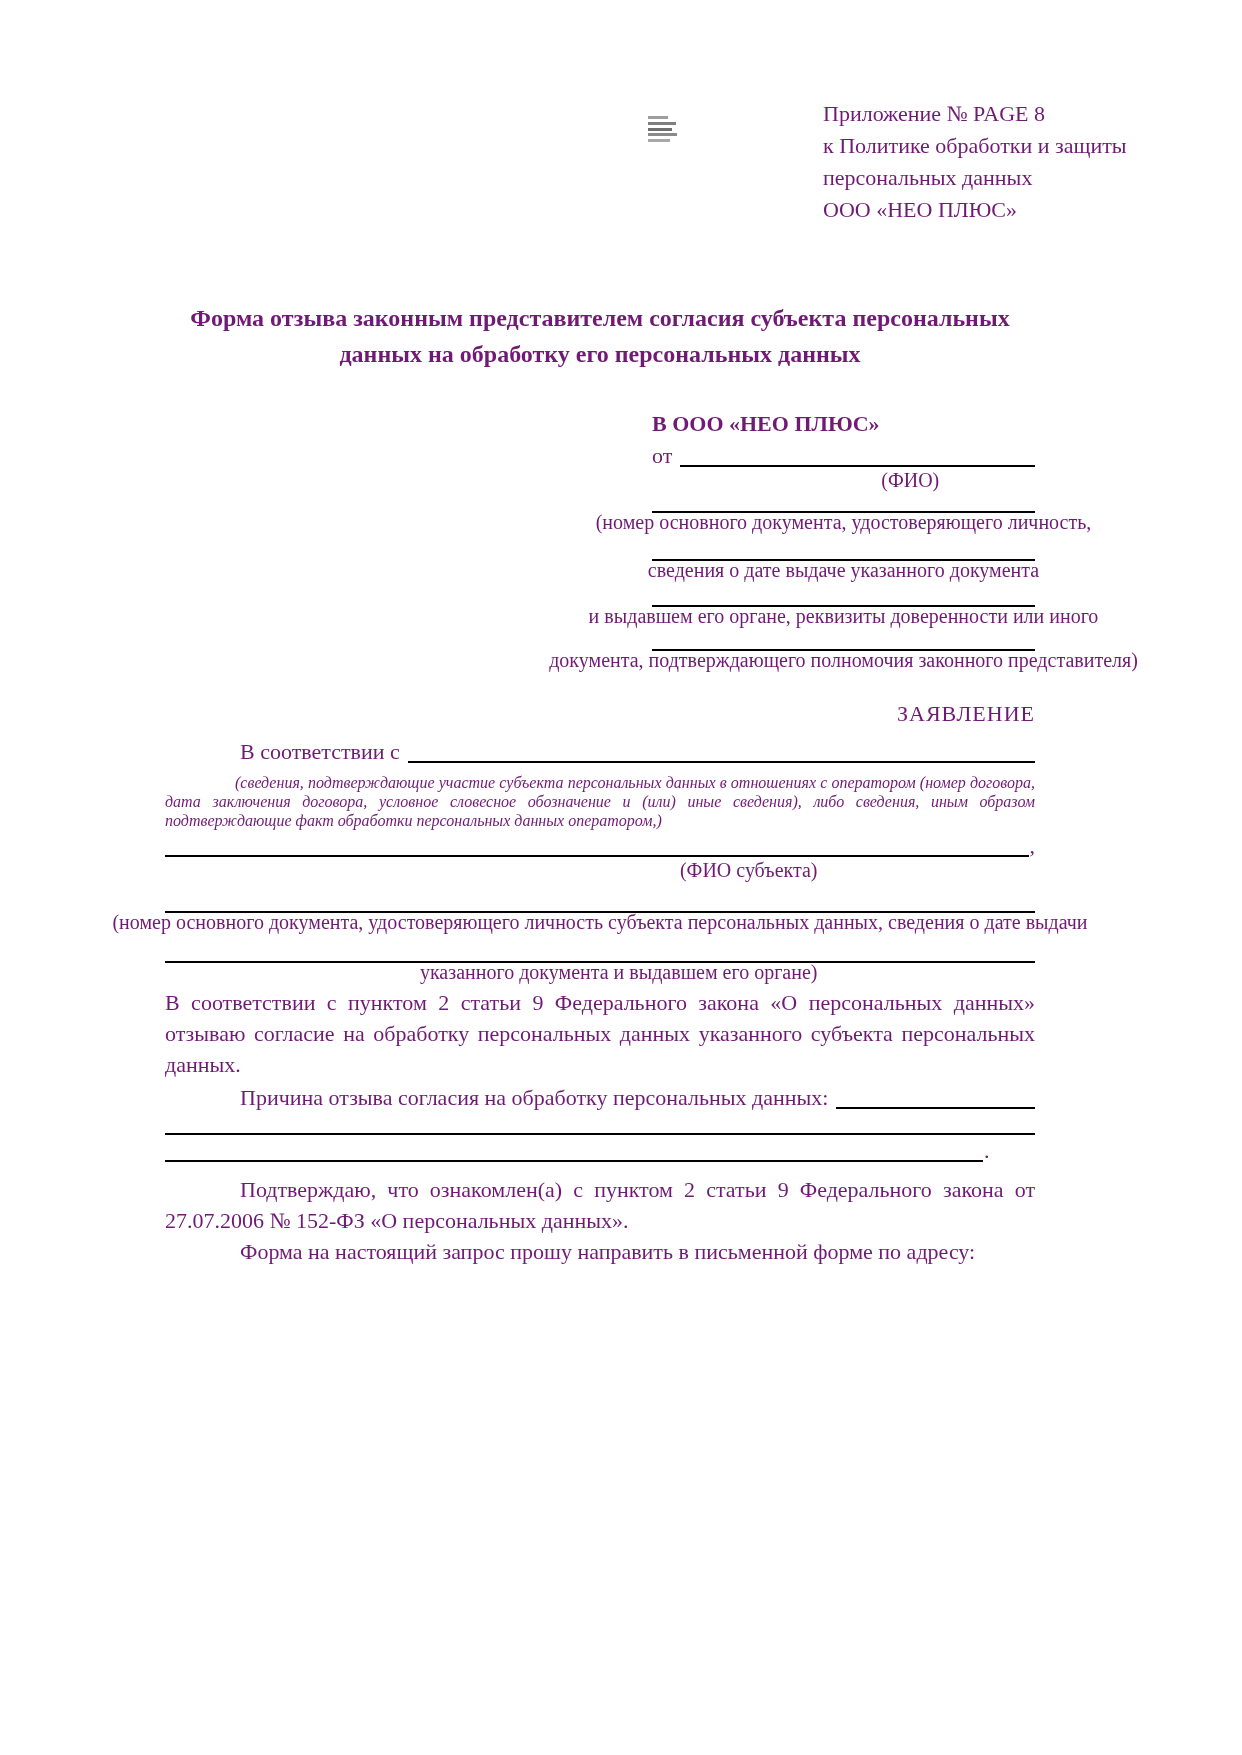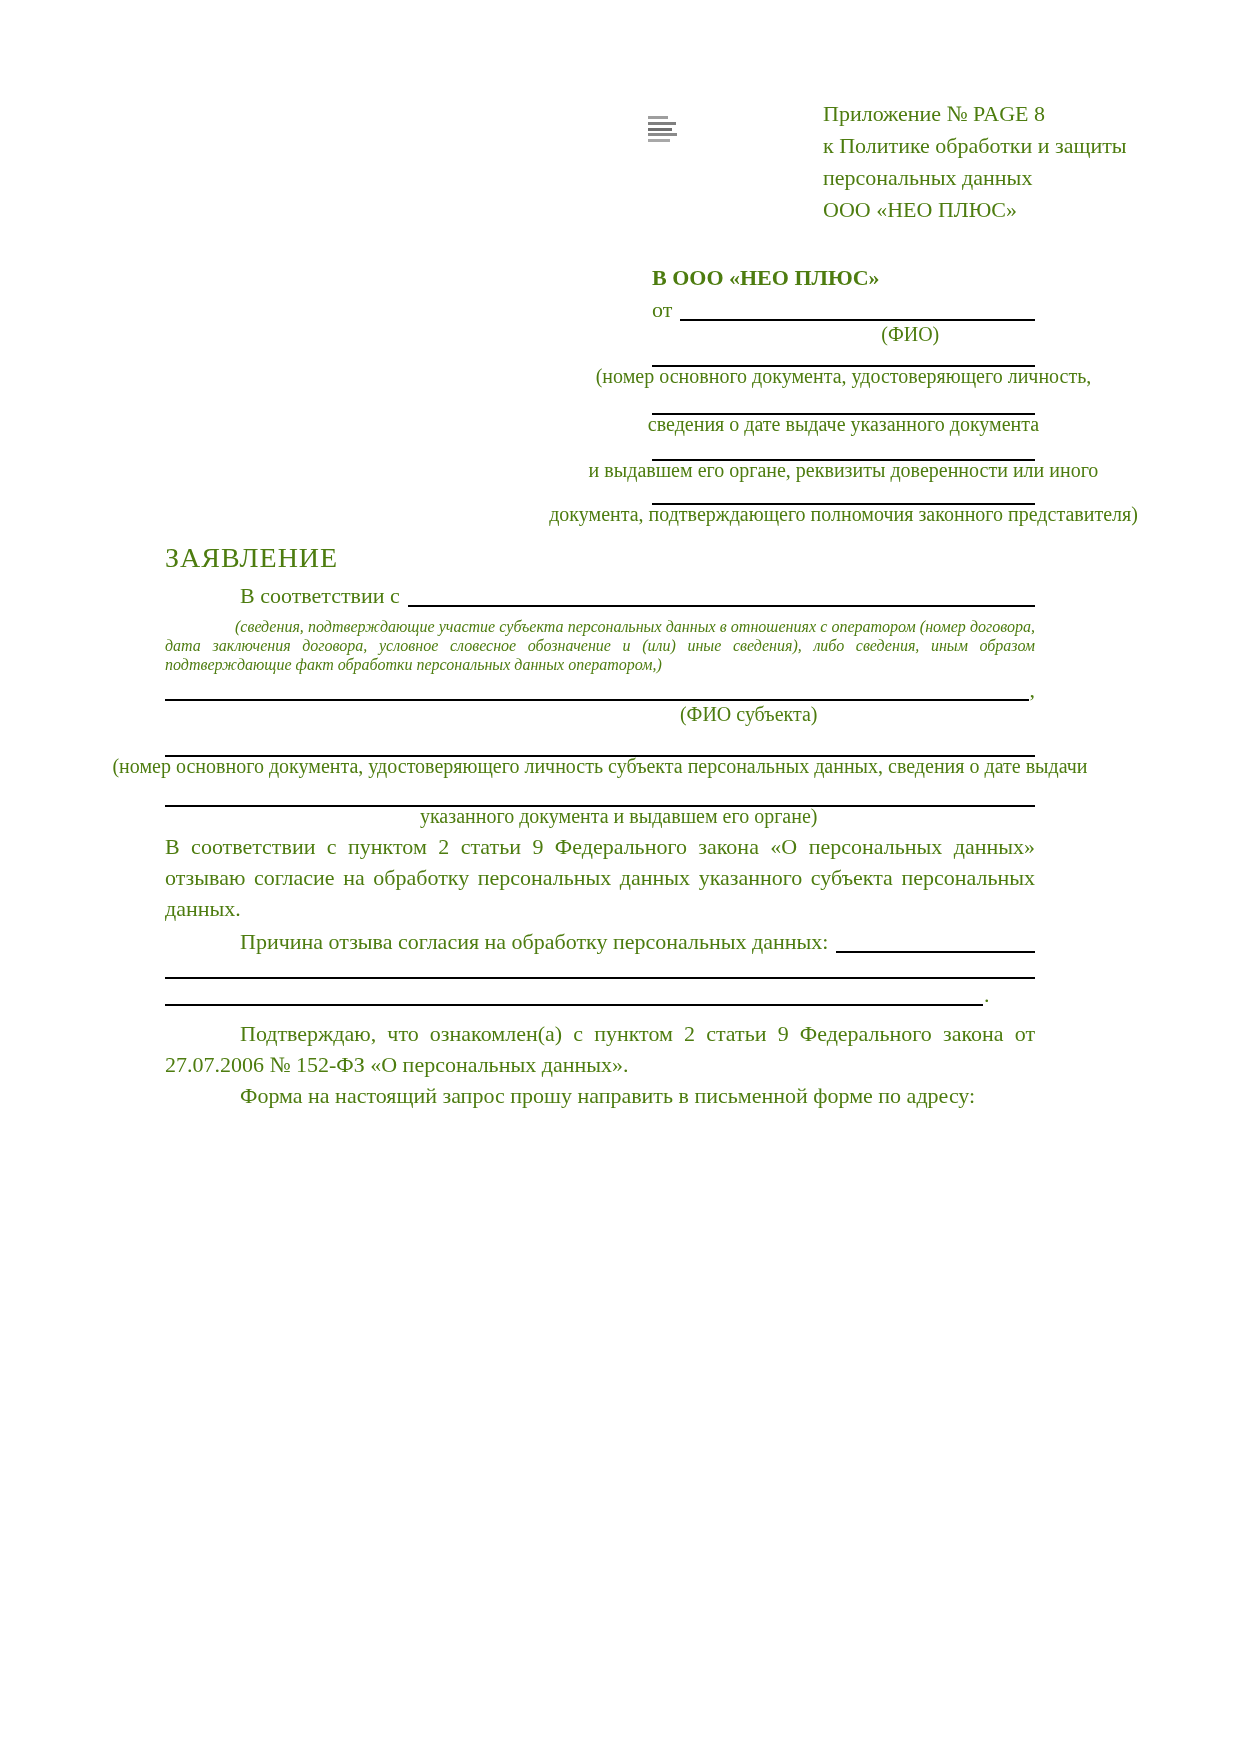--- a/index.html
+++ b/index.html
@@ -2,21 +2,21 @@
 <html><head>
 <meta charset="utf-8">
 <style>
   html, body { margin: 0; padding: 0; background: #ffffff; }
   .page {
     position: relative;
     width: 1242px;
     height: 1755px;
     box-sizing: border-box;
     background: #ffffff;
-    color: #4d7c0f;
+    color: #701a75;
     font-family: "Liberation Serif", "DejaVu Serif", serif;
     font-size: 22px;
     line-height: 31px;
     padding: 0 207px 0 165px;
     overflow: hidden;
   }
 
   
   .marks-icon {
     position: absolute; left: 648px; top: 116px;
@@ -55,21 +55,21 @@
     display: inline-block; white-space: nowrap;
     margin-left: 50%; transform: translateX(-50%);
   }
 
   .blank { border-bottom: 2px solid #000; }
   .addressee .b1 { height: 22px; }
   .addressee .b2 { height: 28px; }
   .addressee .b3 { height: 26px; }
   .addressee .b4 { height: 24px; }
 
-  .heading { text-align: left; font-size: 28px; line-height: 30px; margin-top: 20px; letter-spacing: 1px; }
+  .heading { text-align: right; font-size: 22px; line-height: 30px; margin-top: 30px; letter-spacing: 1px; }
 
   .intro-line { margin-top: 7px; }
   .intro-line .lbl { padding-left: 75px; }
 
   .small-cap {
     margin: 6px 0 0 0;
     font-size: 16px; line-height: 19px;
     text-align: justify; text-indent: 70px; font-style: italic;
   }
 
@@ -102,20 +102,21 @@
       <i></i>
   </span>
 
   <div class="appendix">
     <div>Приложение №  PAGE 8</div>
     <div>к Политике обработки и защиты</div>
     <div>персональных данных</div>
     <div>ООО «НЕО ПЛЮС»</div>
   </div>
 
+  <div class="title">Форма отзыва законным представителем согласия субъекта персональных данных на обработку его персональных данных</div>
 
   <div class="addressee">
     <div class="to">В ООО «НЕО ПЛЮС»</div>
 
     <div class="line">
       <span class="lbl">от</span>
       <span class="fill"></span>
     </div>
     <div class="cap">
       <span class="c">(ФИО)</span>

